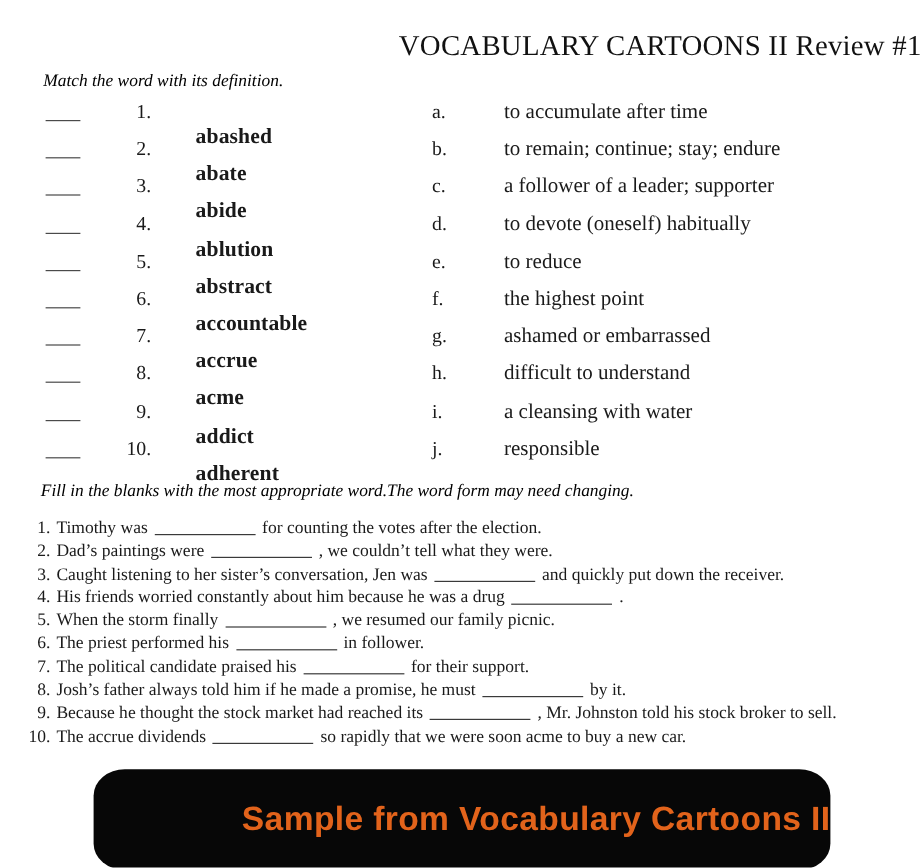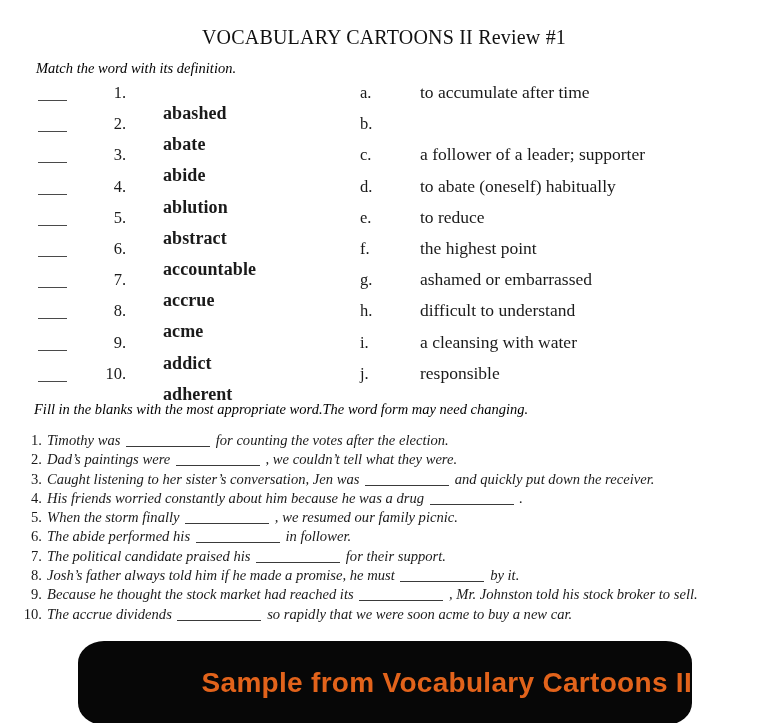--- a/index.html
+++ b/index.html
@@ -15,22 +15,22 @@
     color: #1a1a1a;
     overflow: hidden;
   }
 
   
   .page-title {
     position: absolute;
     top: 26px;
     left: 0;
     width: 768px;
-    text-align: center;
-    font-size: 20px;
+    text-align: right;
+    font-size: 24px;
     letter-spacing: 0.2px;
     color: #111111;
     white-space: nowrap;
   }
 
   
   .instruction {
     position: absolute;
     font-style: italic;
     font-size: 14.5px;
@@ -109,21 +109,20 @@
     position: absolute;
     left: 16px;
     top: 0;
     width: 26px;
     text-align: right;
   }
   .fill-sentence {
     position: absolute;
     left: 47px;
     top: 0;
-    font-style: italic;
   }
   .inline-blank {
     display: inline-block;
     width: 84px;
     border-bottom: 1.3px solid #3a3a3a;
     margin: 0 2px;
     vertical-align: -2px;
   }
 
   
@@ -162,34 +161,35 @@
       <span class="item-number">1.</span>
       <span class="vocab-word">abashed</span>
       <span class="def-letter">a.</span>
       <span class="def-text">to accumulate after time</span>
     </div>
     <div class="match-row">
       <span class="answer-blank"></span>
       <span class="item-number">2.</span>
       <span class="vocab-word">abate</span>
       <span class="def-letter">b.</span>
+      <span class="def-text">to remain; continue; stay; endure</span>
     </div>
     <div class="match-row">
       <span class="answer-blank"></span>
       <span class="item-number">3.</span>
       <span class="vocab-word">abide</span>
       <span class="def-letter">c.</span>
       <span class="def-text">a follower of a leader; supporter</span>
     </div>
     <div class="match-row">
       <span class="answer-blank"></span>
       <span class="item-number">4.</span>
       <span class="vocab-word">ablution</span>
       <span class="def-letter">d.</span>
-      <span class="def-text">to abate (oneself) habitually</span>
+      <span class="def-text">to devote (oneself) habitually</span>
     </div>
     <div class="match-row">
       <span class="answer-blank"></span>
       <span class="item-number">5.</span>
       <span class="vocab-word">abstract</span>
       <span class="def-letter">e.</span>
       <span class="def-text">to reduce</span>
     </div>
     <div class="match-row">
       <span class="answer-blank"></span>
@@ -247,21 +247,21 @@
     <div class="fill-row">
       <span class="fill-number">4.</span>
       <span class="fill-sentence"><span>His friends worried constantly about him because he was a drug</span> <span class="inline-blank"></span> <span>.</span></span>
     </div>
     <div class="fill-row">
       <span class="fill-number">5.</span>
       <span class="fill-sentence"><span>When the storm finally</span> <span class="inline-blank"></span> <span>, we resumed our family picnic.</span></span>
     </div>
     <div class="fill-row">
       <span class="fill-number">6.</span>
-      <span class="fill-sentence"><span>The abide performed his</span> <span class="inline-blank"></span> <span>in follower.</span></span>
+      <span class="fill-sentence"><span>The priest performed his</span> <span class="inline-blank"></span> <span>in follower.</span></span>
     </div>
     <div class="fill-row">
       <span class="fill-number">7.</span>
       <span class="fill-sentence"><span>The political candidate praised his</span> <span class="inline-blank"></span> <span>for their support.</span></span>
     </div>
     <div class="fill-row">
       <span class="fill-number">8.</span>
       <span class="fill-sentence"><span>Josh’s father always told him if he made a promise, he must</span> <span class="inline-blank"></span> <span>by it.</span></span>
     </div>
     <div class="fill-row">

